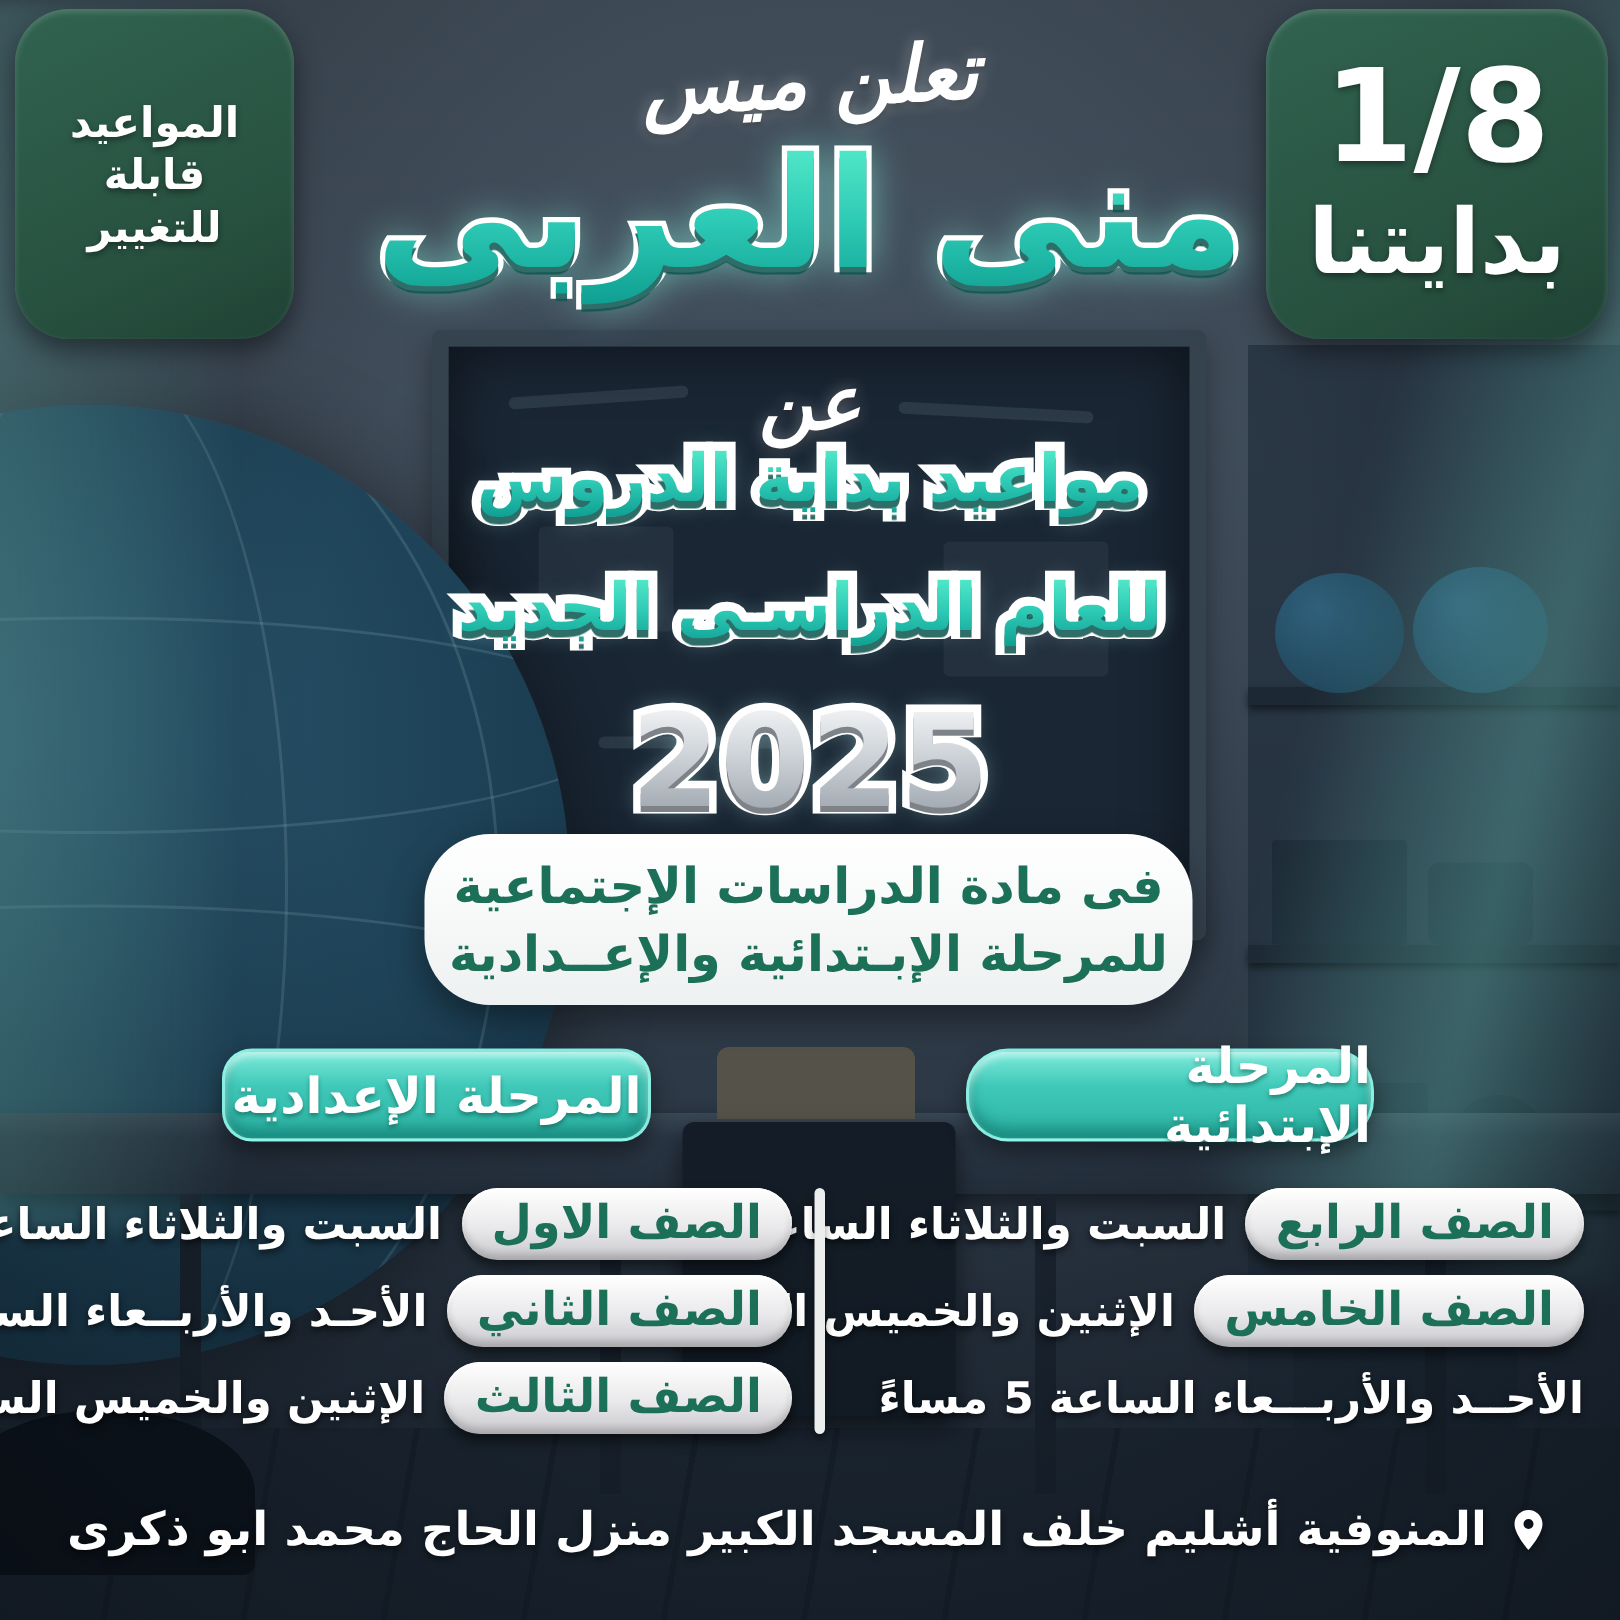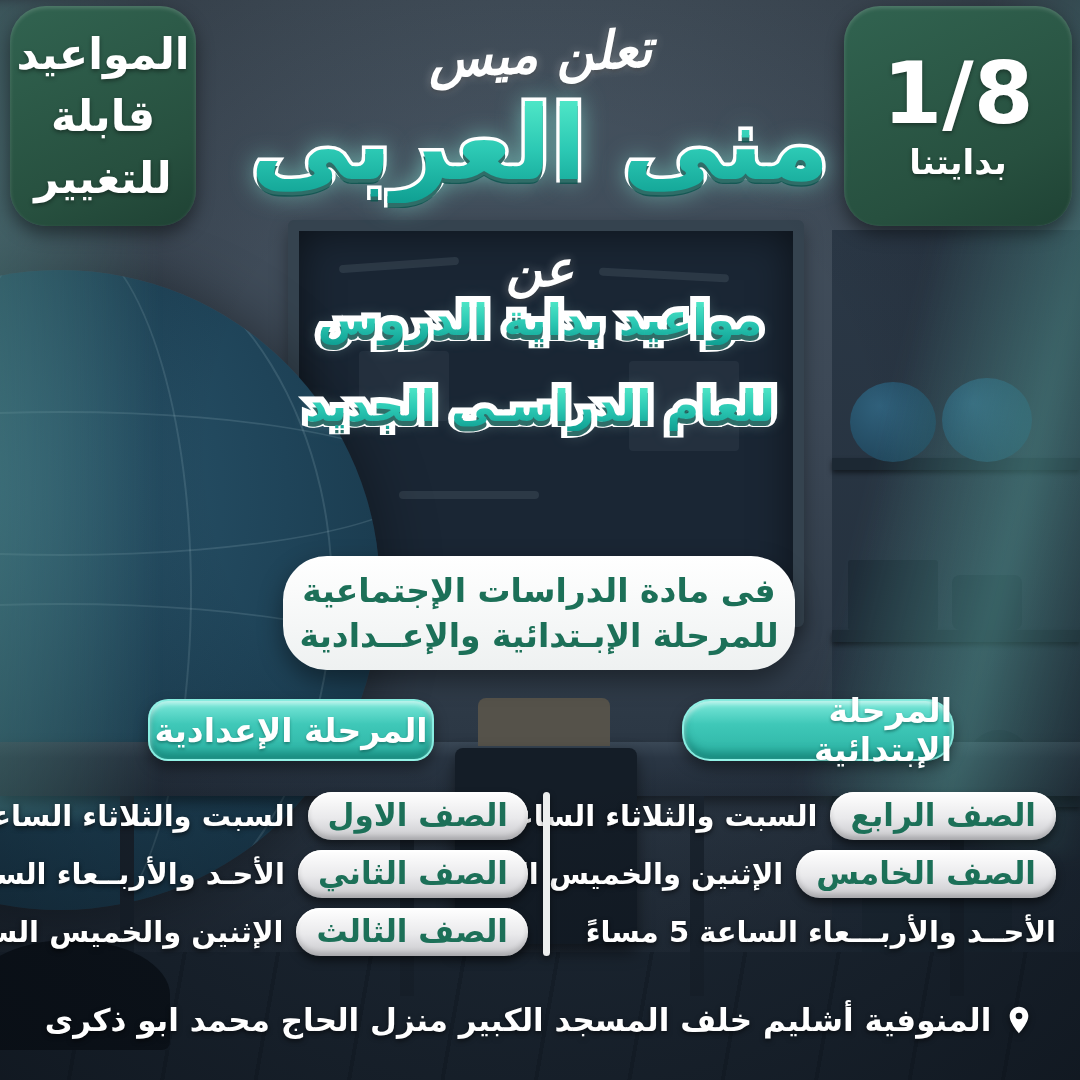--- a/index.html
+++ b/index.html
@@ -35,25 +35,25 @@
     background:linear-gradient(90deg,rgba(140,238,226,.42),rgba(140,238,226,0));filter:blur(6px);}
   .beam-right{right:-120px;top:-60px;width:300px;height:900px;transform:rotate(14deg);
     background:linear-gradient(90deg,rgba(120,230,218,0),rgba(125,232,220,.38),rgba(120,230,218,0));filter:blur(8px);}
   .vignette{left:0;top:0;width:1080px;height:1080px;
     background:radial-gradient(circle at 50% 42%,rgba(0,0,0,0) 40%,rgba(6,10,16,.5) 100%);}
 
   
   .corner-badge{background:linear-gradient(155deg,#316350 0%,#27503f 70%,#1f4234 100%);
     border-radius:36px;box-shadow:0 8px 18px rgba(0,0,0,.45),inset 0 2px 4px rgba(255,255,255,.18);
     display:flex;flex-direction:column;align-items:center;justify-content:center;color:#fff;font-weight:bold;}
-  .badge-note{left:10px;top:6px;width:186px;height:220px;gap:12px;font-size:43px;direction:rtl;
+  .badge-note{left:10px;top:6px;width:186px;height:220px;gap:2px;font-size:28px;direction:rtl;
     text-shadow:0 2px 4px rgba(0,0,0,.4);}
   .badge-start{right:8px;top:6px;width:228px;height:220px;direction:rtl;text-shadow:0 2px 4px rgba(0,0,0,.4);}
   .badge-start .date{font-size:86px;line-height:1.0;}
-  .badge-start .lbl{font-size:34px;margin-top:6px;}
+  .badge-start .lbl{font-size:60px;margin-top:6px;}
 
   
   .script-text{color:#fff;font-style:italic;font-weight:bold;direction:rtl;
     text-shadow:0 0 10px rgba(255,255,255,.35),0 2px 4px rgba(0,0,0,.4);}
   .announce{top:24px;font-size:52px;transform:translateX(-50%) rotate(-3deg);}
   .about{top:240px;font-size:50px;}
   .bubble{direction:rtl;white-space:nowrap;}
   .bubble .layer{display:block;}
   .bubble .outline{position:absolute;inset:0;color:#fff;-webkit-text-stroke:12px #ffffff;
     text-shadow:0 0 16px rgba(190,255,246,.55);z-index:0;}
@@ -76,21 +76,21 @@
     background:linear-gradient(180deg,#ffffff 0%,#eef1f1 100%);box-shadow:0 10px 24px rgba(0,0,0,.4);
     display:flex;flex-direction:column;align-items:center;justify-content:center;gap:6px;
     color:#1c7058;font-weight:bold;font-size:33px;direction:rtl;text-align:center;}
 
   
   .stage-pill{height:58px;border-radius:20px;display:flex;align-items:center;justify-content:center;
     background:linear-gradient(180deg,#7deadb 0%,#3fc8b8 40%,#2bb2a3 100%);
     border:2px solid rgba(150,245,233,.85);
     box-shadow:inset 0 3px 5px rgba(255,255,255,.55),inset 0 -7px 9px rgba(0,92,82,.45),0 7px 14px rgba(0,0,0,.4);
     color:#fff;font-weight:bold;font-size:33px;direction:rtl;text-shadow:0 2px 3px rgba(0,60,54,.45);}
-  .stage-primary{left:682px;top:699px;width:268px;border-radius:28px;}
+  .stage-primary{left:644px;top:699px;width:268px;border-radius:28px;}
   .stage-prep{left:148px;top:699px;width:282px;}
 
   
   .col{display:flex;flex-direction:column;gap:10px;}
   .col-primary{left:556px;top:792px;width:500px;}
   .col-prep{left:16px;top:792px;width:512px;}
   .row{direction:rtl;display:flex;align-items:center;gap:13px;height:48px;}
   .grade-pill{padding:5px 20px 7px;border-radius:26px;white-space:nowrap;
     background:linear-gradient(180deg,#ffffff 0%,#e9e9eb 55%,#c8c8cc 100%);
     box-shadow:0 5px 8px rgba(0,0,0,.5),inset 0 2px 2px #fff,inset 0 -4px 5px rgba(0,0,0,.16);
@@ -173,20 +173,24 @@
   <div class="abs center-x script-text about">عن</div>
 
   <div class="abs center-x bubble title-line title1">
     <span class="layer outline">مواعيد بداية الدروس</span>
     <span class="layer fill">مواعيد بداية الدروس</span>
   </div>
   <div class="abs center-x bubble title-line title2">
     <span class="layer outline">للعام الدراسـى الجديد</span>
     <span class="layer fill">للعام الدراسـى الجديد</span>
   </div>
+  <div class="abs center-x bubble year">
+    <span class="layer outline">2025</span>
+    <span class="layer fill">2025</span>
+  </div>
 
   <div class="abs subject-box">
     <span>فى مادة الدراسات الإجتماعية</span>
     <span>للمرحلة الإبـتدائية والإعــدادية</span>
   </div>
 
   <div class="abs stage-pill stage-primary">المرحلة الإبتدائية</div>
   <div class="abs stage-pill stage-prep">المرحلة الإعدادية</div>
 
   <div class="abs col col-primary">

